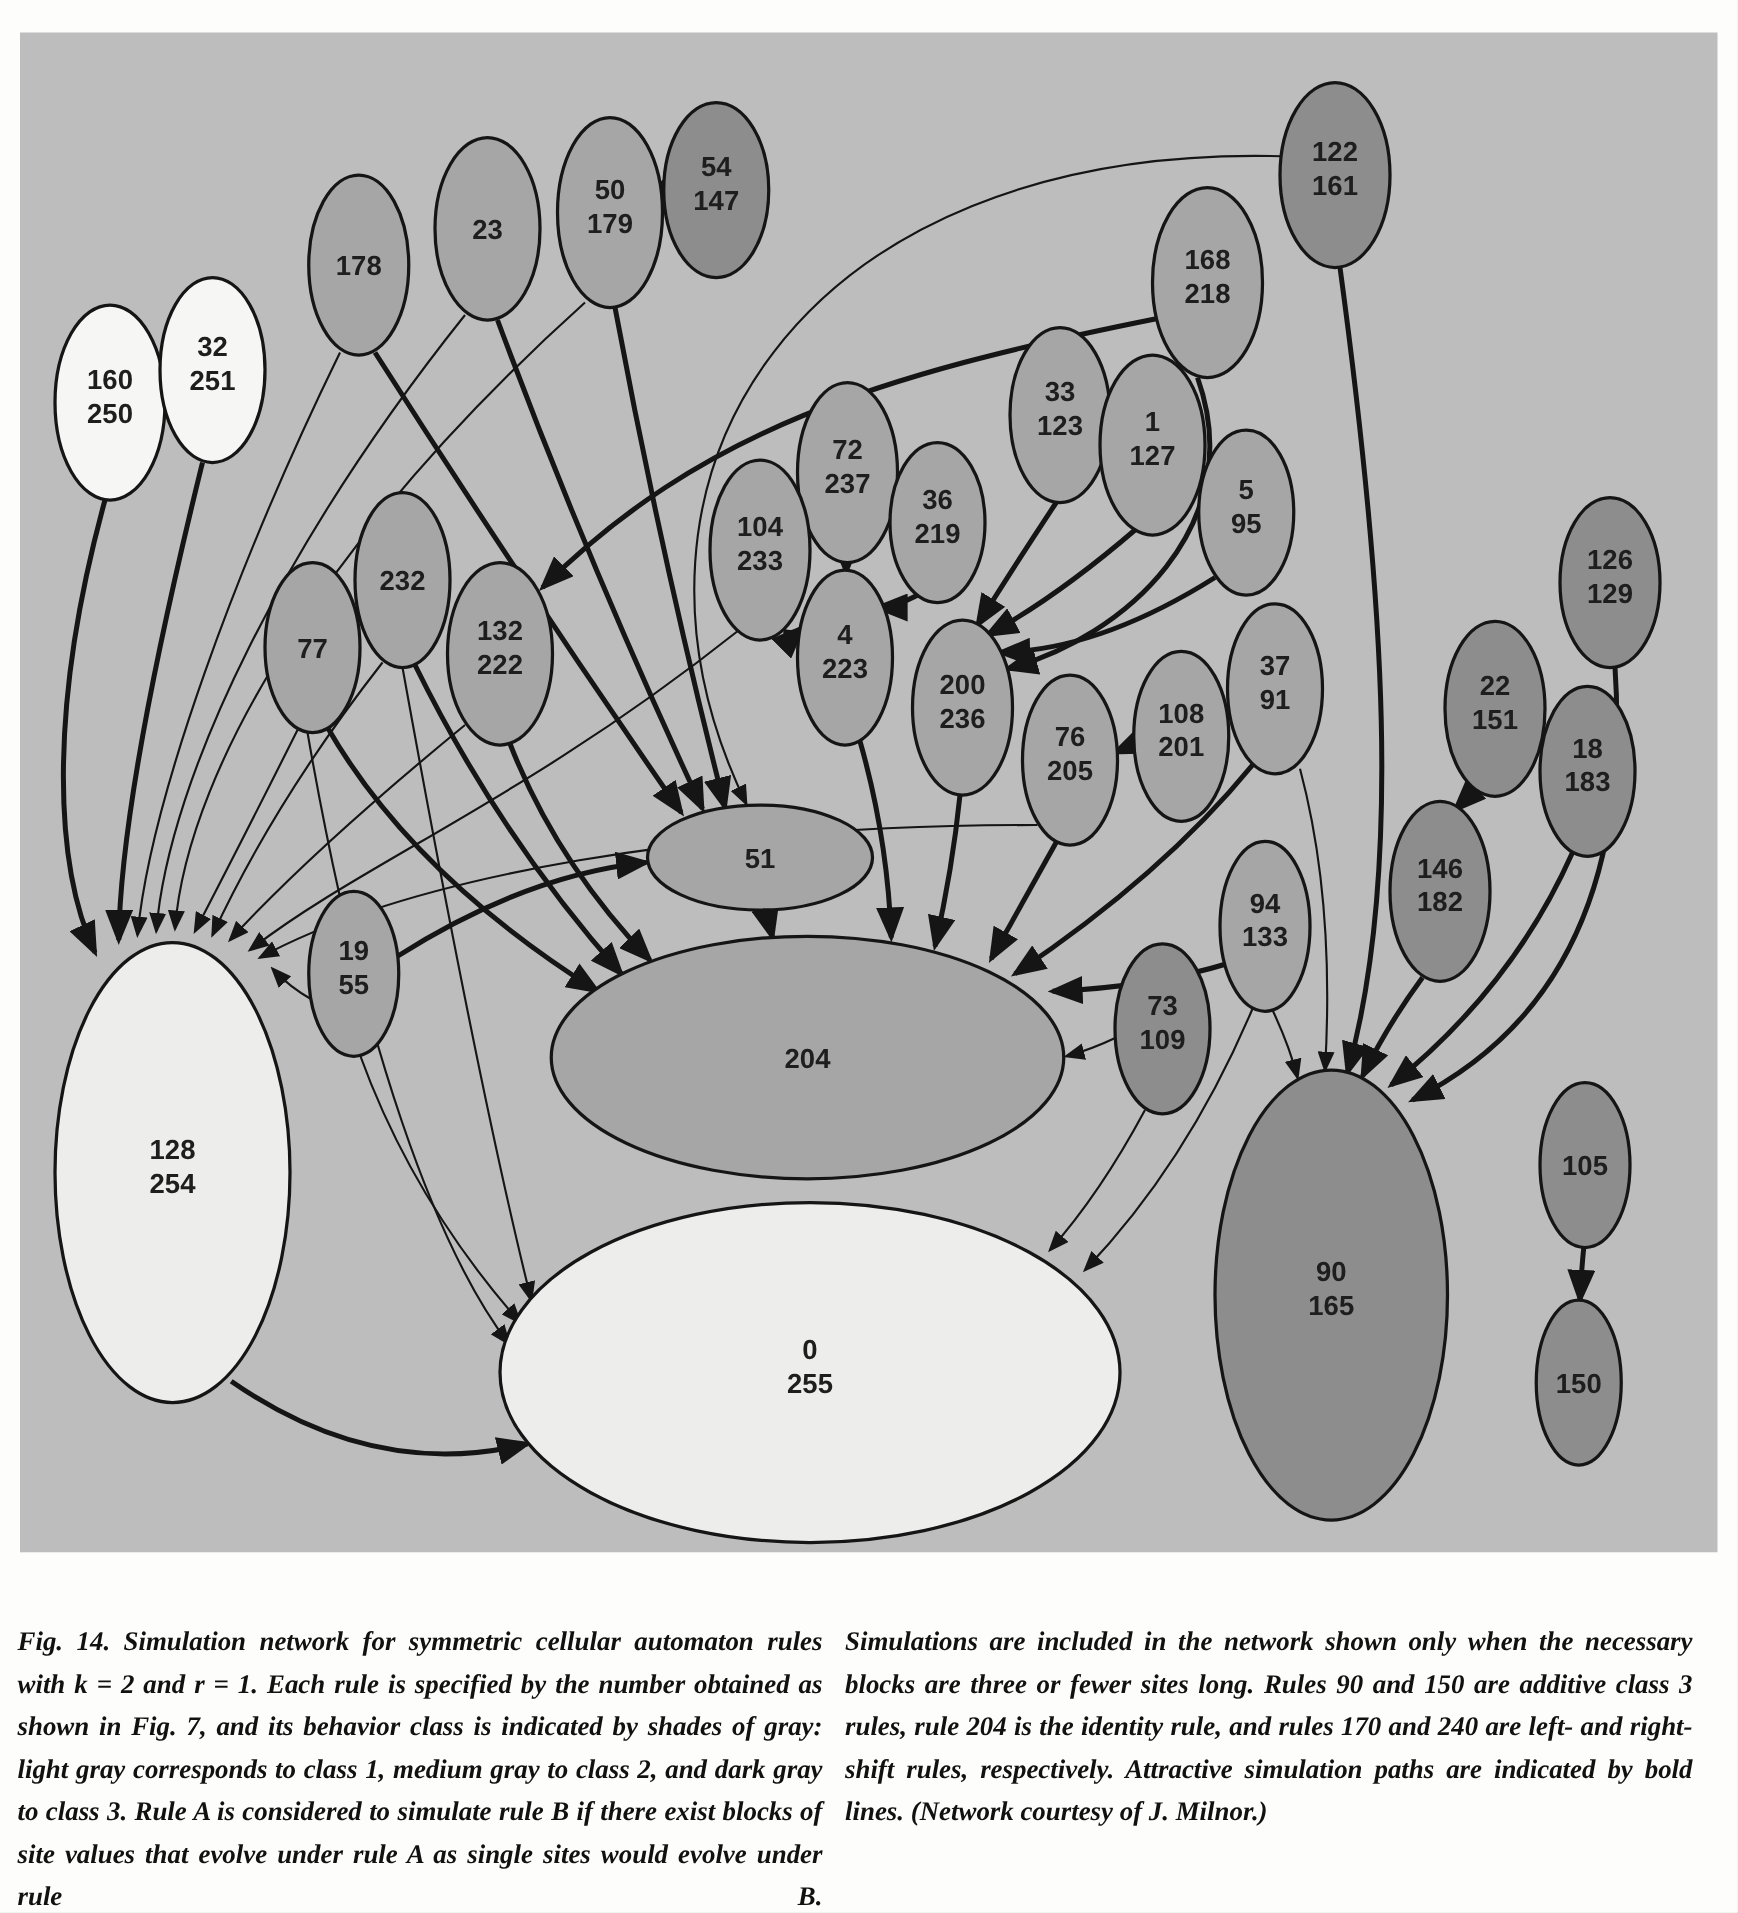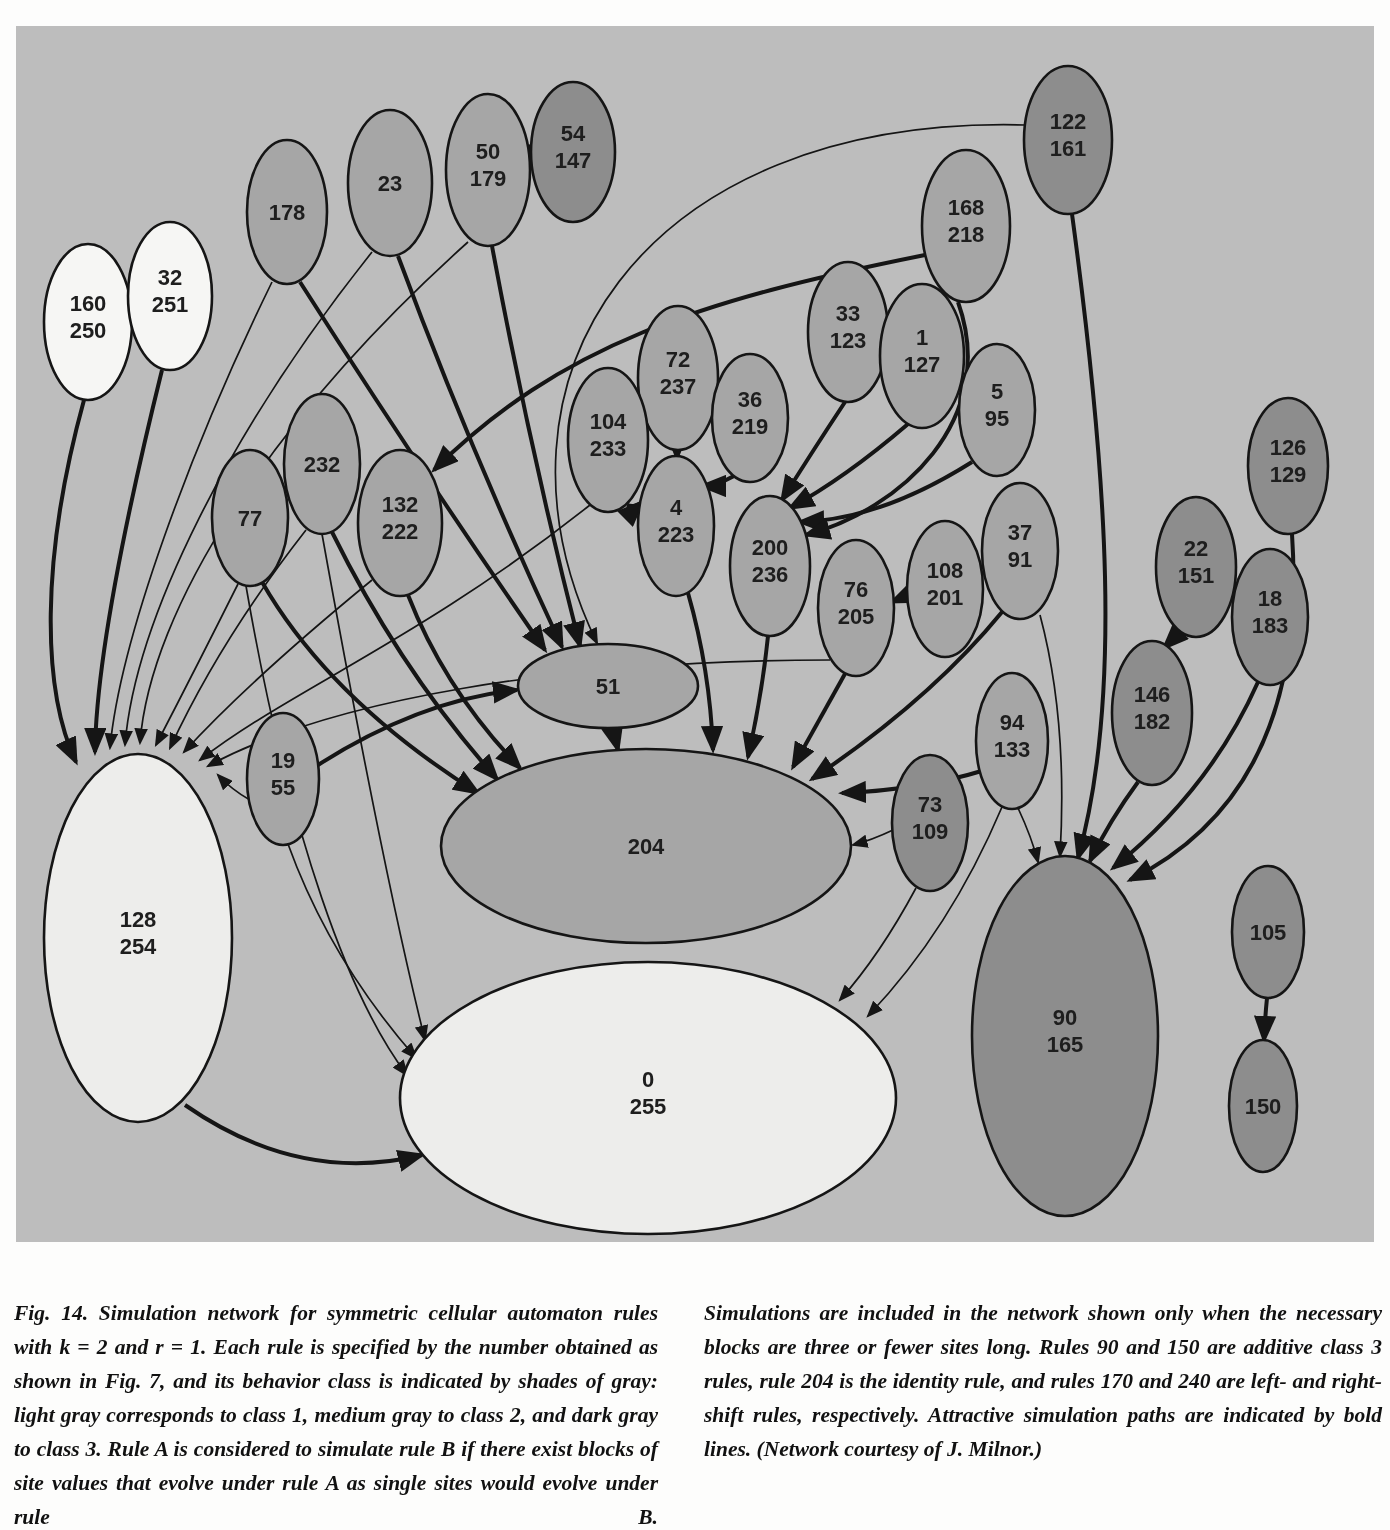--- a/index.html
+++ b/index.html
@@ -9,21 +9,21 @@
   .edge{fill:none;stroke:#151515;}
   .edge.bold{stroke-width:4;}
   .edge.thin{stroke-width:1.7;}
   .node-ellipse{stroke:#151515;stroke-width:2.6;}
   .node-label{font-family:"Liberation Sans",sans-serif;font-weight:bold;font-size:22px;
               fill:#1e1e1e;text-anchor:middle;}
   .caption{position:absolute;top:1296px;font-family:"Liberation Serif",serif;
            font-style:italic;font-weight:bold;font-size:21.5px;line-height:34px;
            color:#111;text-align:justify;}
   #caption-left{left:14px;width:644px;text-align-last:justify;}
-  #caption-right{left:704px;width:678px;}
+  #caption-right{left:676px;width:678px;}
 </style>
 </head>
 <body>
 
 <div id="page">
 
   <svg id="net-svg" width="1390" height="1242" viewBox="0 0 1390 1242">
     <defs>
       <marker id="ah-bold" viewBox="0 0 10 8" refX="8.6" refY="4" markerWidth="7" markerHeight="5.6" orient="auto" markerUnits="strokeWidth">
         <path d="M0,0 L10,4 L0,8 z" fill="#151515"></path>

